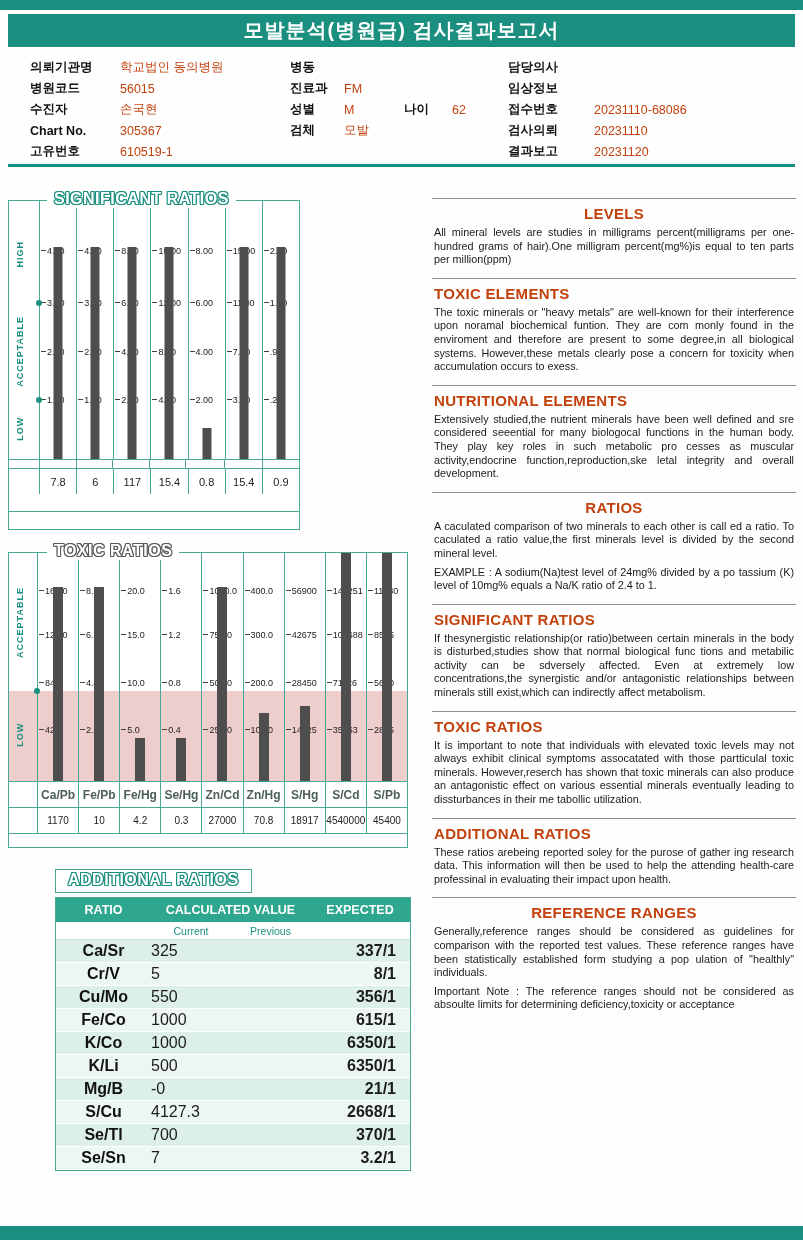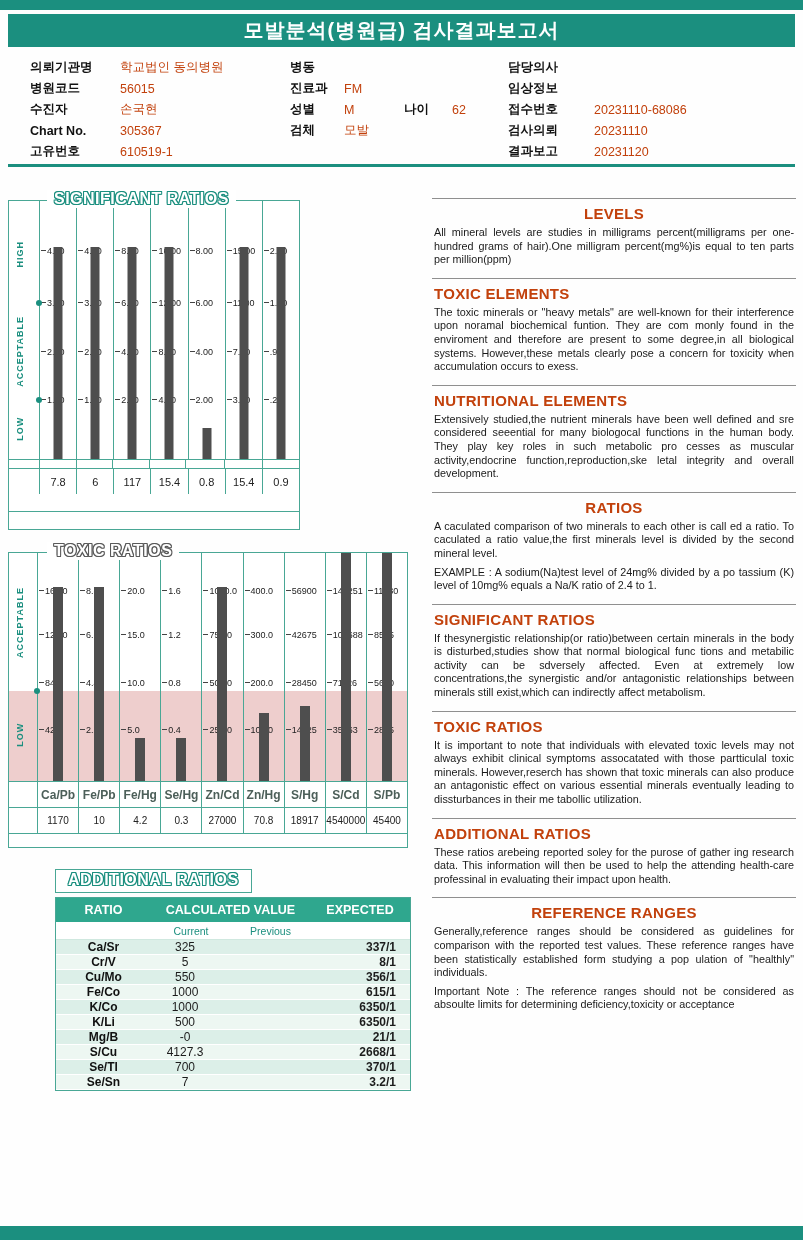--- a/index.html
+++ b/index.html
@@ -101,26 +101,26 @@
   .tox .vcell{font-size:10px;}
 
   
   .atitle{position:absolute;left:55px;top:869px;z-index:5;}
   .atitle .box{border:1px solid var(--teal-br);padding:1px 12px 3px;background:#fff;display:inline-block;}
   .atable{position:absolute;left:55px;top:897px;width:356px;border:1px solid var(--teal-br);background:#fff;}
   .ahead{display:grid;grid-template-columns:95px 159px 100px;background:var(--thead);color:#fff;
          height:24px;align-items:center;text-align:center;font-weight:bold;font-size:12.5px;}
   .asub{display:grid;grid-template-columns:95px 80px 79px 100px;height:18px;align-items:center;
         text-align:center;color:var(--teal);font-size:10.5px;background:#fff;border-bottom:1px solid #cfe8df;}
-  .abody .arow{display:grid;grid-template-columns:95px 80px 79px 100px;height:15px;align-items:center;
-        font-size:12px;color:#1c1c1c;border-bottom:1px solid #fff;}
+  .abody .arow{display:grid;grid-template-columns:95px 80px 79px 100px;height:23px;align-items:center;
+        font-size:16px;color:#1c1c1c;border-bottom:1px solid #fff;}
   .abody .arow:nth-child(odd){background:var(--mint1);}
   .abody .arow:nth-child(even){background:var(--mint2);}
   .ar-ratio{text-align:center;font-weight:bold;color:#111;}
-  .ar-cur{text-align:center;padding-right:12px;}
+  .ar-cur{text-align:left;padding-right:12px;}
   .ar-exp{text-align:right;padding-right:14px;font-weight:bold;}
 
   
   .rcol{position:absolute;left:432px;top:198px;width:364px;}
   .sec{border-top:1px solid #8f8f8f;padding:3px 2px 6px;}
   .sec h3{font-size:15px;margin:3px 0 4px;color:#c2410c;letter-spacing:.3px;font-weight:bold;}
   .sec h3.center{text-align:center;}
   .sec p{font-size:10.8px;line-height:13.6px;text-align:justify;margin:0 0 5px;color:#1a1a1a;}
   .sec p:empty{display:none;}
 </style>

